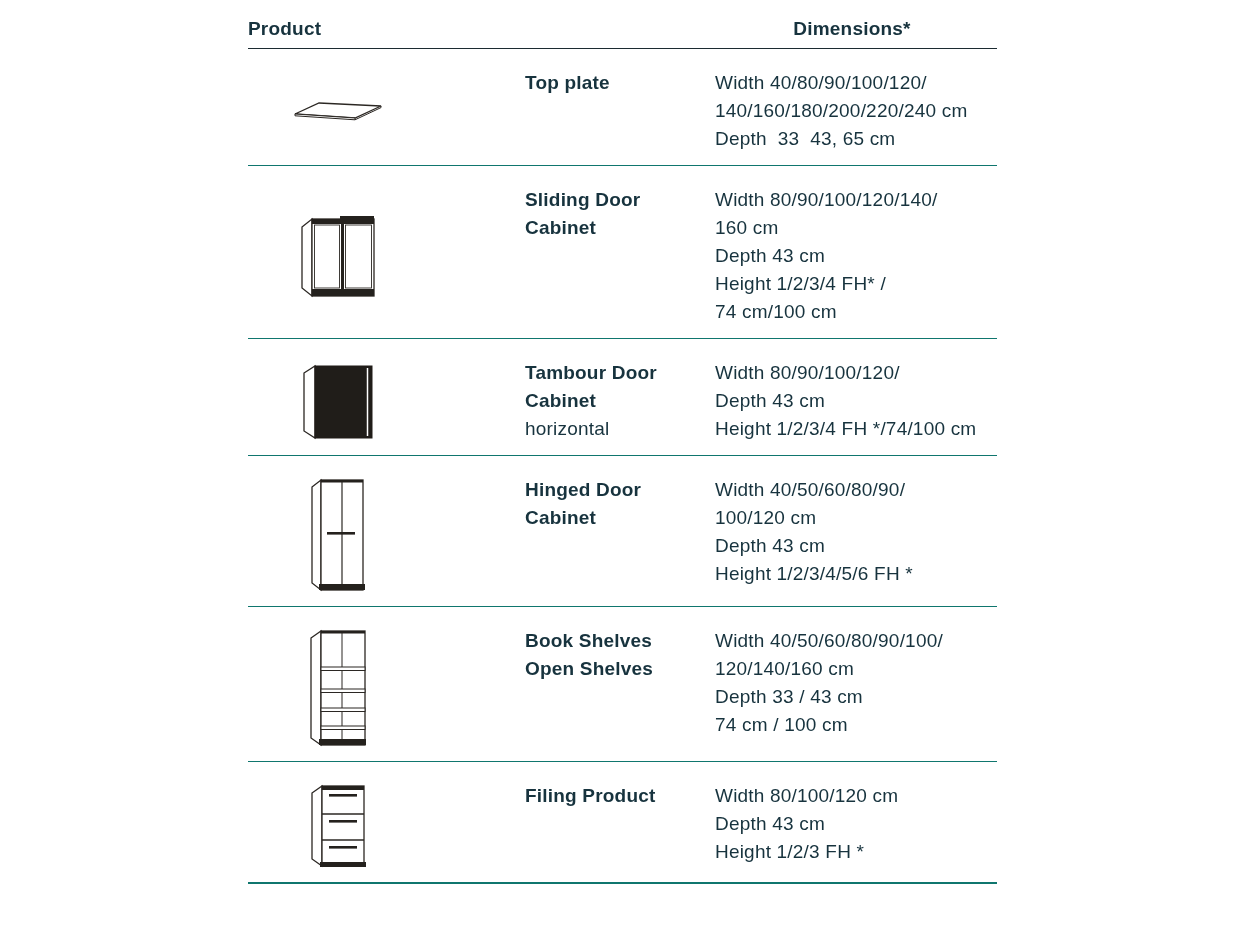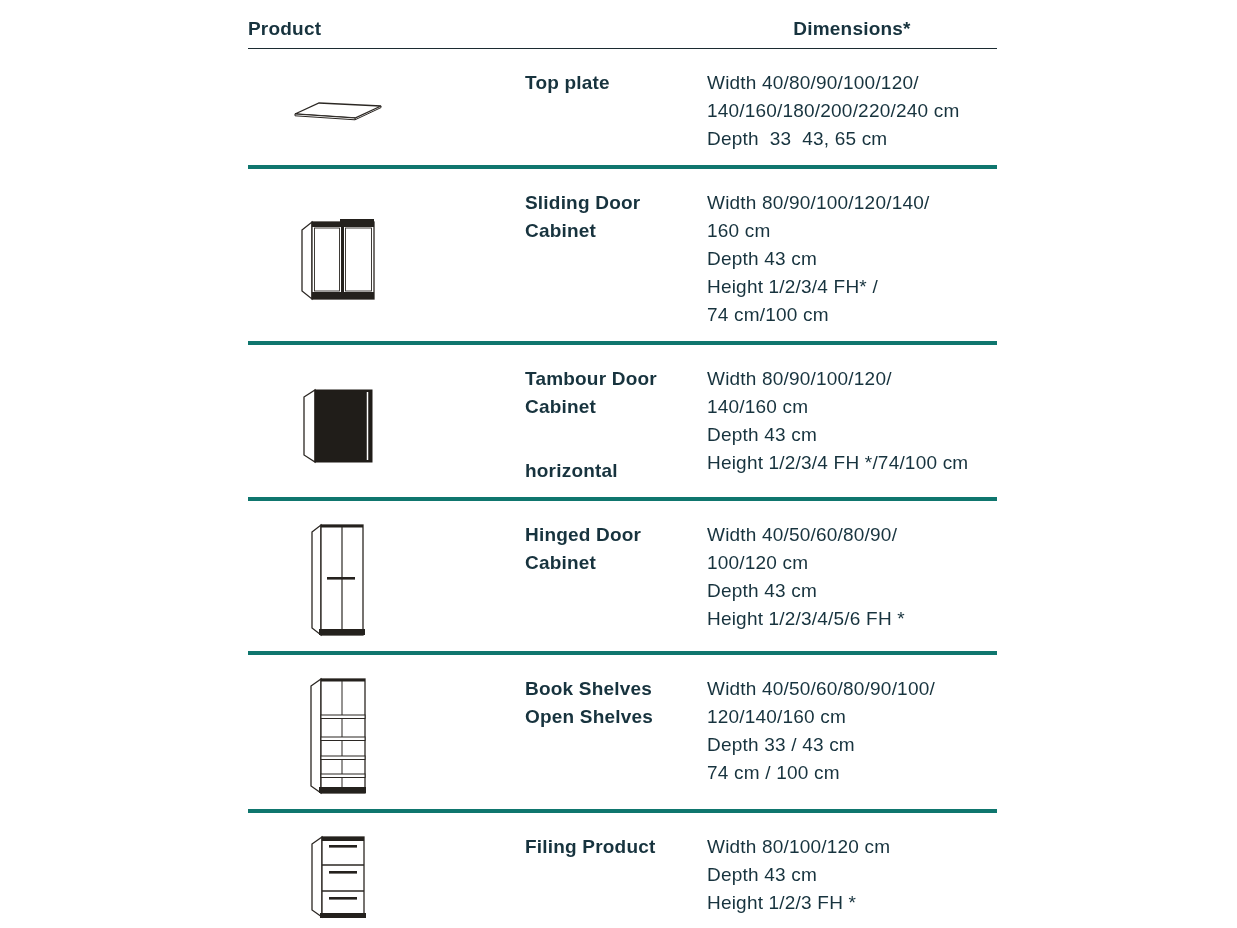--- a/index.html
+++ b/index.html
@@ -23,49 +23,49 @@
     font-weight: bold;
     font-size: 19px;
     line-height: 21px;
     letter-spacing: 0.2px;
   }
   .thead .col-product { width: 459px; }
   .thead .col-dims { flex: 1; text-align: center; }
   .row {
     display: flex;
     align-items: stretch;
-    border-bottom: 4px solid #0f766e;
+    border-bottom: 1px solid #0f766e;
     padding: 20px 0 12px 0;
   }
   .row:last-child { border-bottom-width: 2px; }
   .cell-icon {
     width: 277px;
     box-sizing: border-box;
     padding-right: 97px;
     display: flex;
     align-items: center;
     justify-content: center;
     flex-shrink: 0;
   }
   .cell-name {
     width: 182px;
     flex-shrink: 0;
     font-weight: bold;
     font-size: 19px;
     line-height: 28px;
     letter-spacing: 0.2px;
   }
-  .cell-name .subtitle { font-weight: bold; margin-top: 36px; }
+  .cell-name .subtitle { font-weight: normal; }
   .cell-dims {
     flex: 1;
     font-size: 19px;
     line-height: 28px;
     letter-spacing: 0.2px;
   }
-  .dim-line { white-space: pre-wrap; }
+  .dim-line { white-space: pre-wrap; margin-left: 8px; }
   .icon-slot svg { display: block; }
 </style>
 </head>
 <body>
 
 <div class="page">
   <div class="spec-table">
     <div class="thead">
       <div class="col-product">Product</div>
       <div class="col-dims">Dimensions*</div>
@@ -135,21 +135,20 @@
     </div>
     <div class="cell-name">
       <div class="name">
               <div>Tambour Door</div>
               <div>Cabinet</div>
             </div>
       <div class="subtitle">horizontal</div>
     </div>
     <div class="cell-dims">
             <div class="dim-line">Width 80/90/100/120/</div>
-            <div class="dim-line">140/160 cm</div>
             <div class="dim-line">Depth 43 cm</div>
             <div class="dim-line">Height 1/2/3/4 FH */74/100 cm</div>
           </div>
   </div>
         <div class="row">
     <div class="cell-icon">
       <span class="icon-slot">
               <svg width="56" height="118" viewBox="0 0 56 118" fill="none">
     <polygon points="2,11 11,4 11,114 2,107" fill="#ffffff" stroke="#2b2723" stroke-width="1.3"></polygon>
     <rect x="11" y="4" width="42" height="110" fill="#ffffff" stroke="#2b2723" stroke-width="1.3"></rect>

